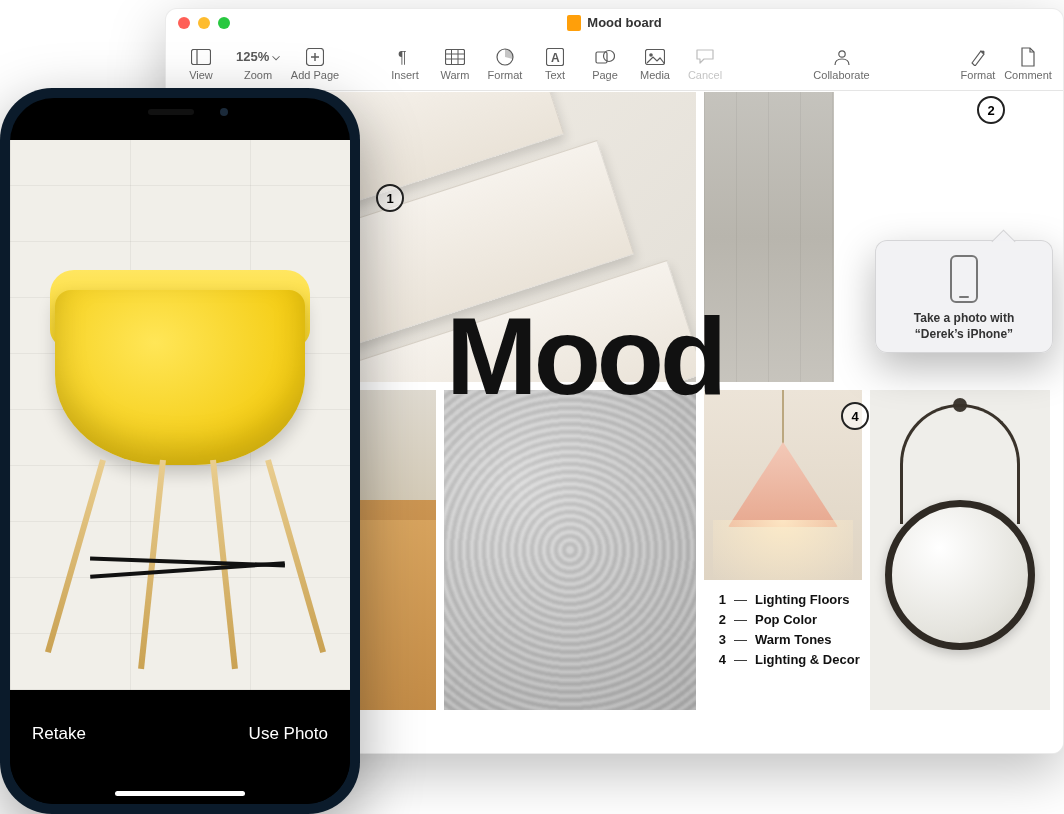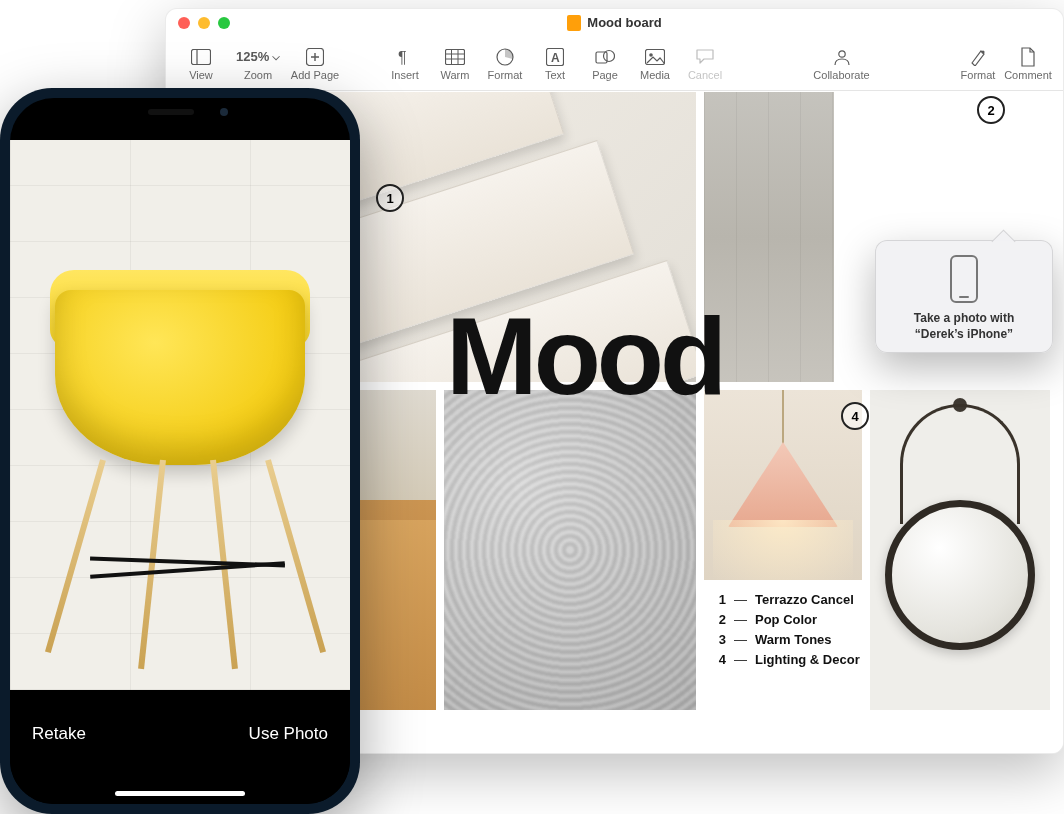--- a/index.html
+++ b/index.html
@@ -554,21 +554,21 @@
     </div>
 
     <div class="mood-title">
       <div>Mood</div>
     </div>
 
     <div class="legend">
       <div class="legend-row">
         <span class="num">1</span>
         <span class="dash">—</span>
-        <span class="lbl">Terrazzo Cancel</span>
+        <span class="lbl">Lighting Floors</span>
       </div>
       <div class="legend-row">
         <span class="num">2</span>
         <span class="dash">—</span>
         <span class="lbl">Pop Color</span>
       </div>
       <div class="legend-row">
         <span class="num">3</span>
         <span class="dash">—</span>
         <span class="lbl">Warm Tones</span>

